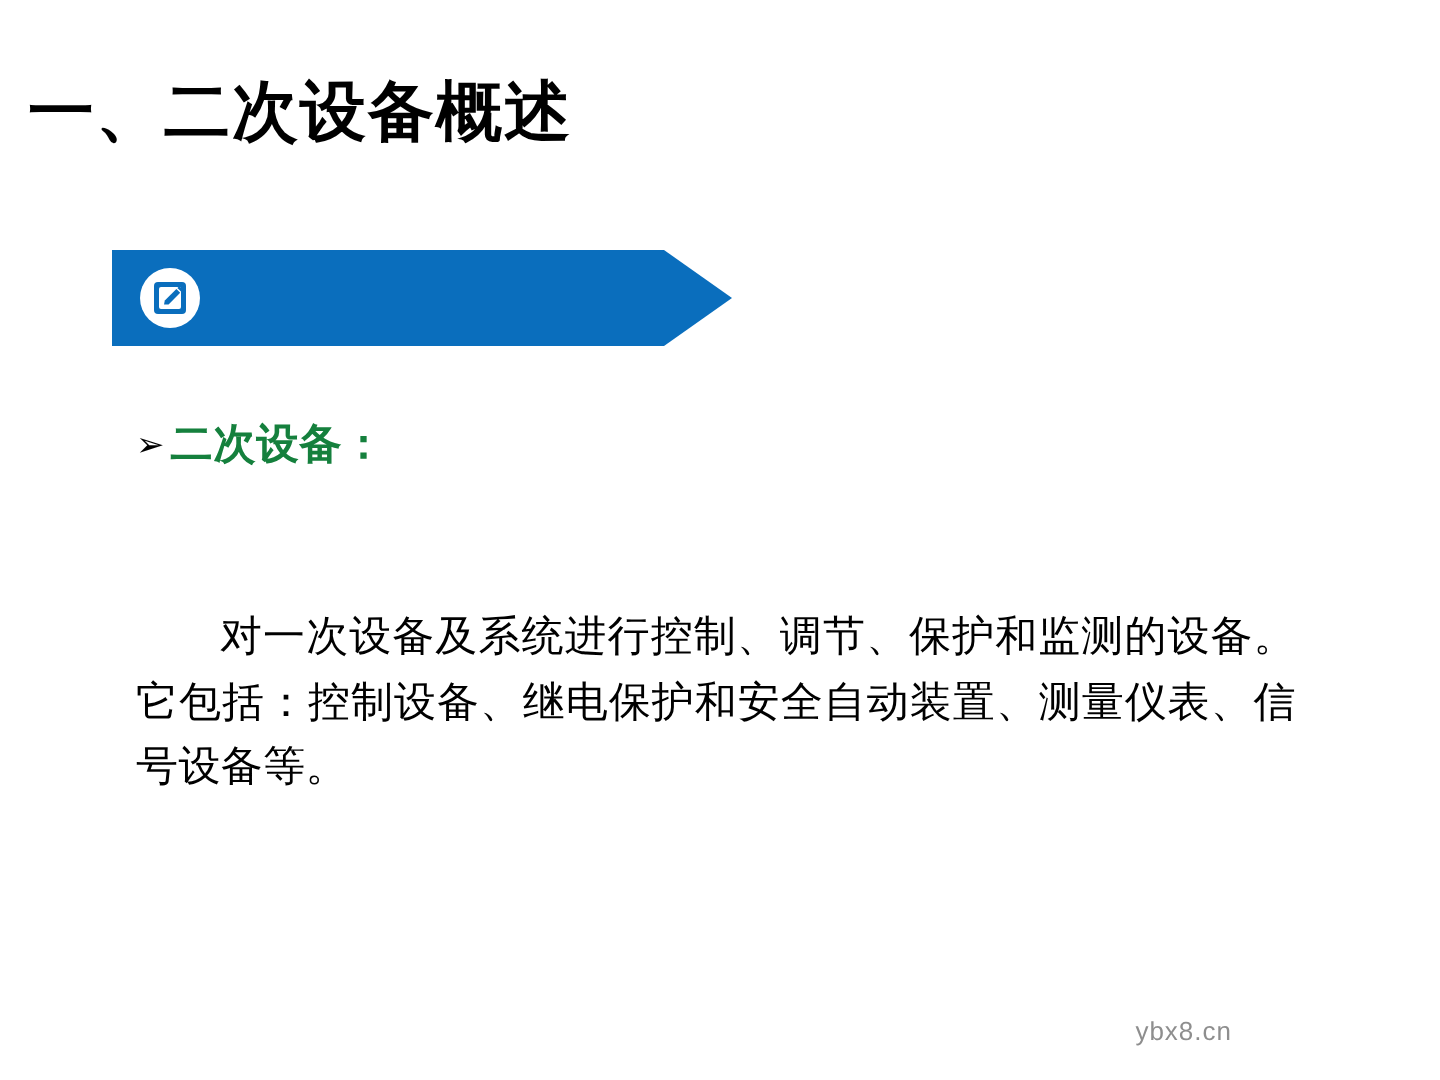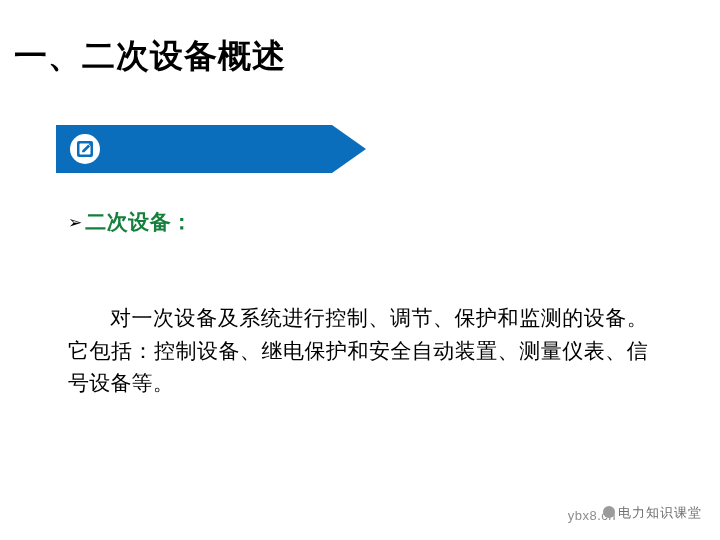--- a/index.html
+++ b/index.html
@@ -170,17 +170,14 @@
 
   <div class="bullet-row">
     <span class="bullet-marker">➢</span>
     <span class="bullet-label">二次设备：</span>
   </div>
 
   <div class="para">对一次设备及系统进行控制、调节、保护和监测的设备。它包括：控制设备、继电保护和安全自动装置、测量仪表、信号设备等。</div>
 
   <div class="wm-site">ybx8.cn</div>
 
-  <div class="wm-brand">
-    <span class="wm-dot"></span><span>电力知识课堂</span>
-  </div>
 
 </div>
 
 </body></html>

